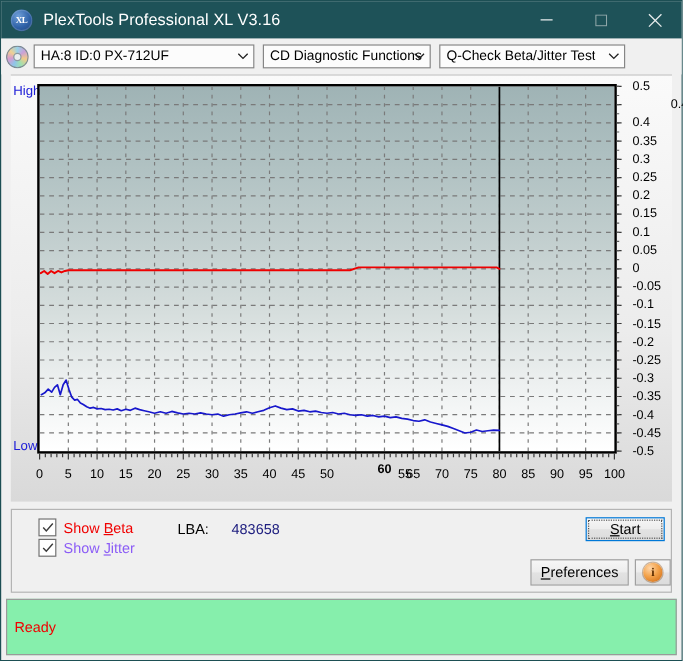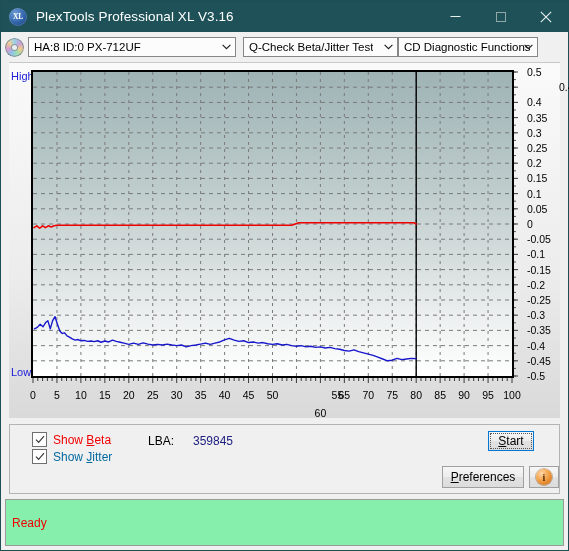--- a/index.html
+++ b/index.html
@@ -88,21 +88,21 @@
     font-size:11.5px;color:#000;
     box-sizing:border-box;
     position:relative;
   }
   .combo span.lbl{padding-left:5px;white-space:nowrap;overflow:hidden;}
   .combo .arrow{
     position:absolute;right:0;top:0;bottom:0;width:17px;
     display:flex;align-items:center;justify-content:center;
   }
   .combo .arrow svg{display:block;}
-  .combo1{width:208px;margin-right:7px;}
+  .combo1{width:184px;margin-right:7px;}
   .combo2{width:140px;margin-right:7px;}
   .combo3{width:155px;}
   
   .chartwrap{
     flex:0 0 auto;
     position:relative;
     height:355px;
     background:linear-gradient(180deg,#fafafa 0%, #ececec 60%, #d9d9d9 100%);
     margin:0 8px 0 8px;
     border-top:1px solid #c8c8c8;
@@ -147,34 +147,34 @@
   #cb-jitter{left:22px;top:24px;}
   .cbox{
     width:13px;height:13px;border:1px solid #707070;background:#fff;
     display:flex;align-items:center;justify-content:center;margin-right:6px;
     flex:0 0 auto;
   }
   .cbox svg{display:block;}
   .cblabel{font-size:12px;white-space:nowrap;}
   .cblabel u{text-decoration:underline;}
   .red{color:#f00000;}
-  .blue{color:#0369a1;text-align:center;}
+  .blue{color:#8b5cf6;text-align:center;}
   #lba-label{position:absolute;left:138px;top:9px;font-size:12px;color:#000;}
   #lba-value{position:absolute;left:183px;top:9px;font-size:12px;color:#202080;}
   .btn{
     position:absolute;
     background:linear-gradient(180deg,#f6f6f6 0%,#ededed 48%,#e2e2e2 52%,#dcdcdc 100%);
     border:1px solid #a0a0a0;
     font-size:12px;color:#000;
     display:flex;align-items:center;justify-content:center;
     box-sizing:border-box;
   }
   .btn u{text-decoration:underline;}
   #btn-start{
-    left:478px;top:6px;width:46px;height:20px;
+    left:478px;top:6px;width:66px;height:20px;
     border:1px solid #0078d7;
     outline:1px dotted #555;outline-offset:-3px;
   }
   #btn-prefs{left:432px;top:41px;width:82px;height:22px;}
   #btn-info{
     left:519px;top:41px;width:30px;height:22px;
   }
   .info-dot{
     width:16px;height:16px;border-radius:50%;
     background:radial-gradient(circle at 35% 28%, #ffd6a8 0%, #f3a24a 45%, #d97a22 80%, #b35f14 100%);
@@ -226,30 +226,30 @@
   <div class="toolbar">
     <div class="cd-icon"></div>
     <div class="combo combo1">
       <span class="lbl">HA:8 ID:0  PX-712UF</span>
       <span class="arrow">
         <svg width="9" height="6" viewBox="0 0 9 6">
             <path d="M0.6 0.8 L4.5 4.7 L8.4 0.8" fill="none" stroke="#202020" stroke-width="1.1"></path>
           </svg>
       </span>
     </div>
-    <div class="combo combo3">
-      <span class="lbl">Q-Check Beta/Jitter Test</span>
+    <div class="combo combo2">
+      <span class="lbl">CD Diagnostic Functions</span>
       <span class="arrow">
         <svg width="9" height="6" viewBox="0 0 9 6">
             <path d="M0.6 0.8 L4.5 4.7 L8.4 0.8" fill="none" stroke="#202020" stroke-width="1.1"></path>
           </svg>
       </span>
     </div>
-    <div class="combo combo2">
-      <span class="lbl">CD Diagnostic Functions</span>
+    <div class="combo combo3">
+      <span class="lbl">Q-Check Beta/Jitter Test</span>
       <span class="arrow">
         <svg width="9" height="6" viewBox="0 0 9 6">
             <path d="M0.6 0.8 L4.5 4.7 L8.4 0.8" fill="none" stroke="#202020" stroke-width="1.1"></path>
           </svg>
       </span>
     </div>
   </div>
 
   <div class="chartwrap">
     <div class="axis-label" id="lbl-high">High</div>
@@ -495,21 +495,21 @@
         <div style="left: 71.9px; top: 4px;">10</div>
         <div style="left: 95.85px; top: 4px;">15</div>
         <div style="left: 119.8px; top: 4px;">20</div>
         <div style="left: 143.75px; top: 4px;">25</div>
         <div style="left: 167.7px; top: 4px;">30</div>
         <div style="left: 191.65px; top: 4px;">35</div>
         <div style="left: 215.6px; top: 4px;">40</div>
         <div style="left: 239.55px; top: 4px;">45</div>
         <div style="left: 263.5px; top: 4px;">50</div>
         <div style="left: 287.45px; top: 4px; margin-left: 41px;">55</div>
-        <div style="left: 311.4px; top: 22px;">60</div>
+        <div style="left: 311.4px; top: 0; font-weight: bold;">60</div>
         <div style="left: 335.35px; top: 4px;">65</div>
         <div style="left: 359.3px; top: 4px;">70</div>
         <div style="left: 383.25px; top: 4px;">75</div>
         <div style="left: 407.2px; top: 4px;">80</div>
         <div style="left: 431.15px; top: 4px;">85</div>
         <div style="left: 455.1px; top: 4px;">90</div>
         <div style="left: 479.05px; top: 4px;">95</div>
         <div style="left: 503px; top: 4px;">100</div>
       </div>
   </div>
@@ -526,21 +526,21 @@
     <div class="cbrow" id="cb-jitter">
       <span class="cbox">
         <svg width="10" height="9" viewBox="0 0 10 9">
             <path d="M1 4.6 L3.6 7.4 L9 1.2" fill="none" stroke="#3b3b3b" stroke-width="1.2"></path>
           </svg>
       </span>
       <span class="cblabel blue"><span>Show </span><u>J</u><span>itter</span></span>
     </div>
 
     <div id="lba-label">LBA:</div>
-    <div id="lba-value">359845</div>
+    <div id="lba-value">483658</div>
 
     <div class="btn" id="btn-start">
       <span><span></span><u>S</u><span>tart</span></span>
     </div>
     <div class="btn" id="btn-prefs">
       <span><span></span><u>P</u><span>references</span></span>
     </div>
     <div class="btn" id="btn-info">
       <span class="info-dot">i</span>
     </div>

